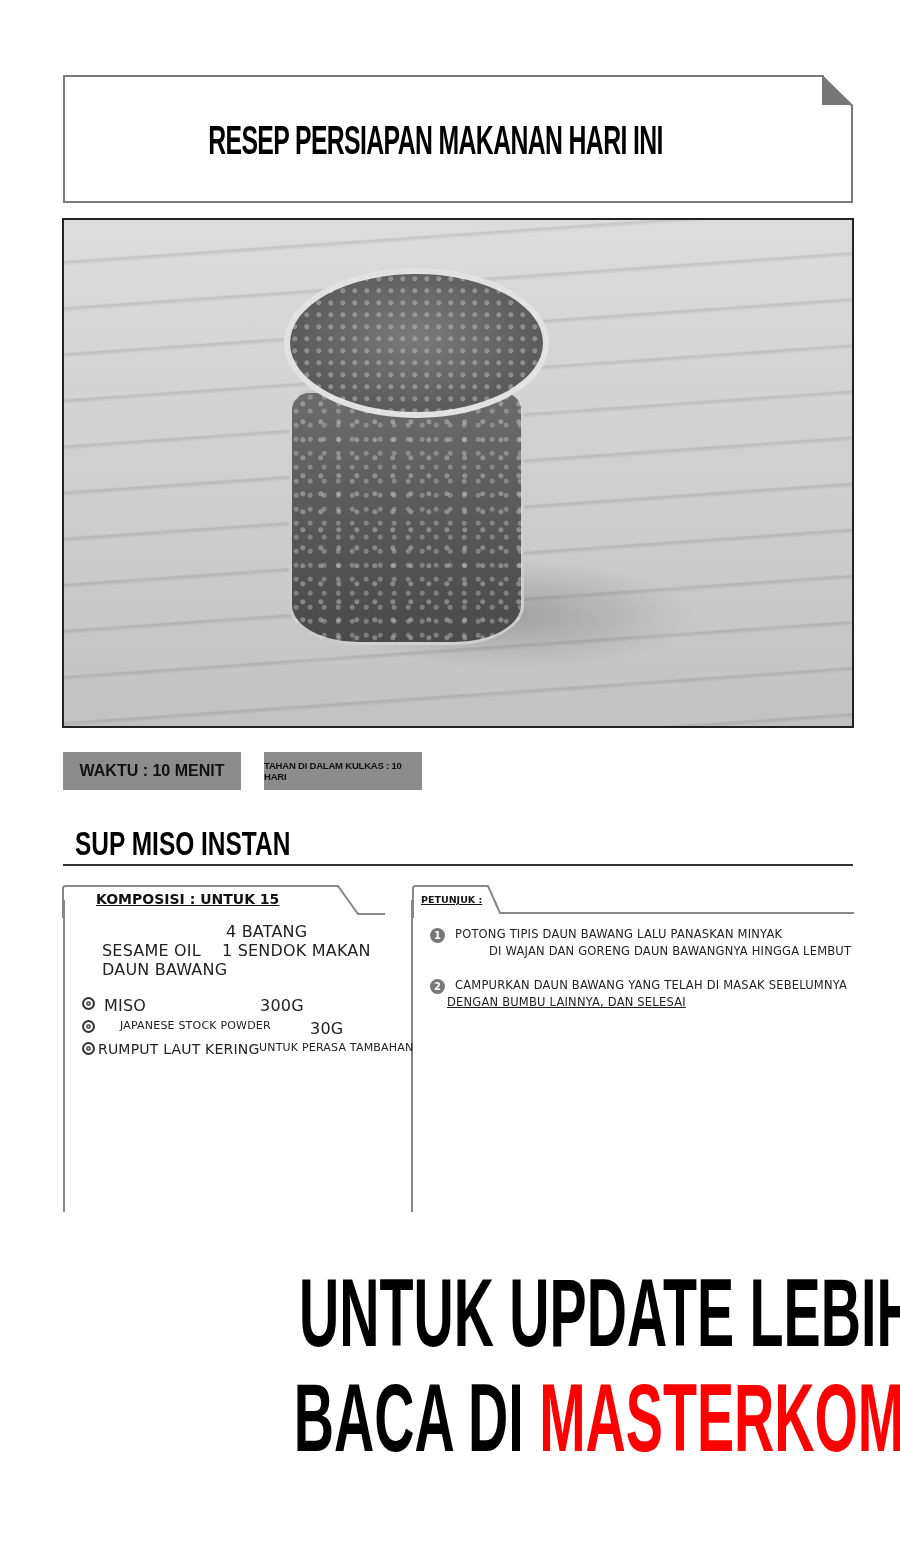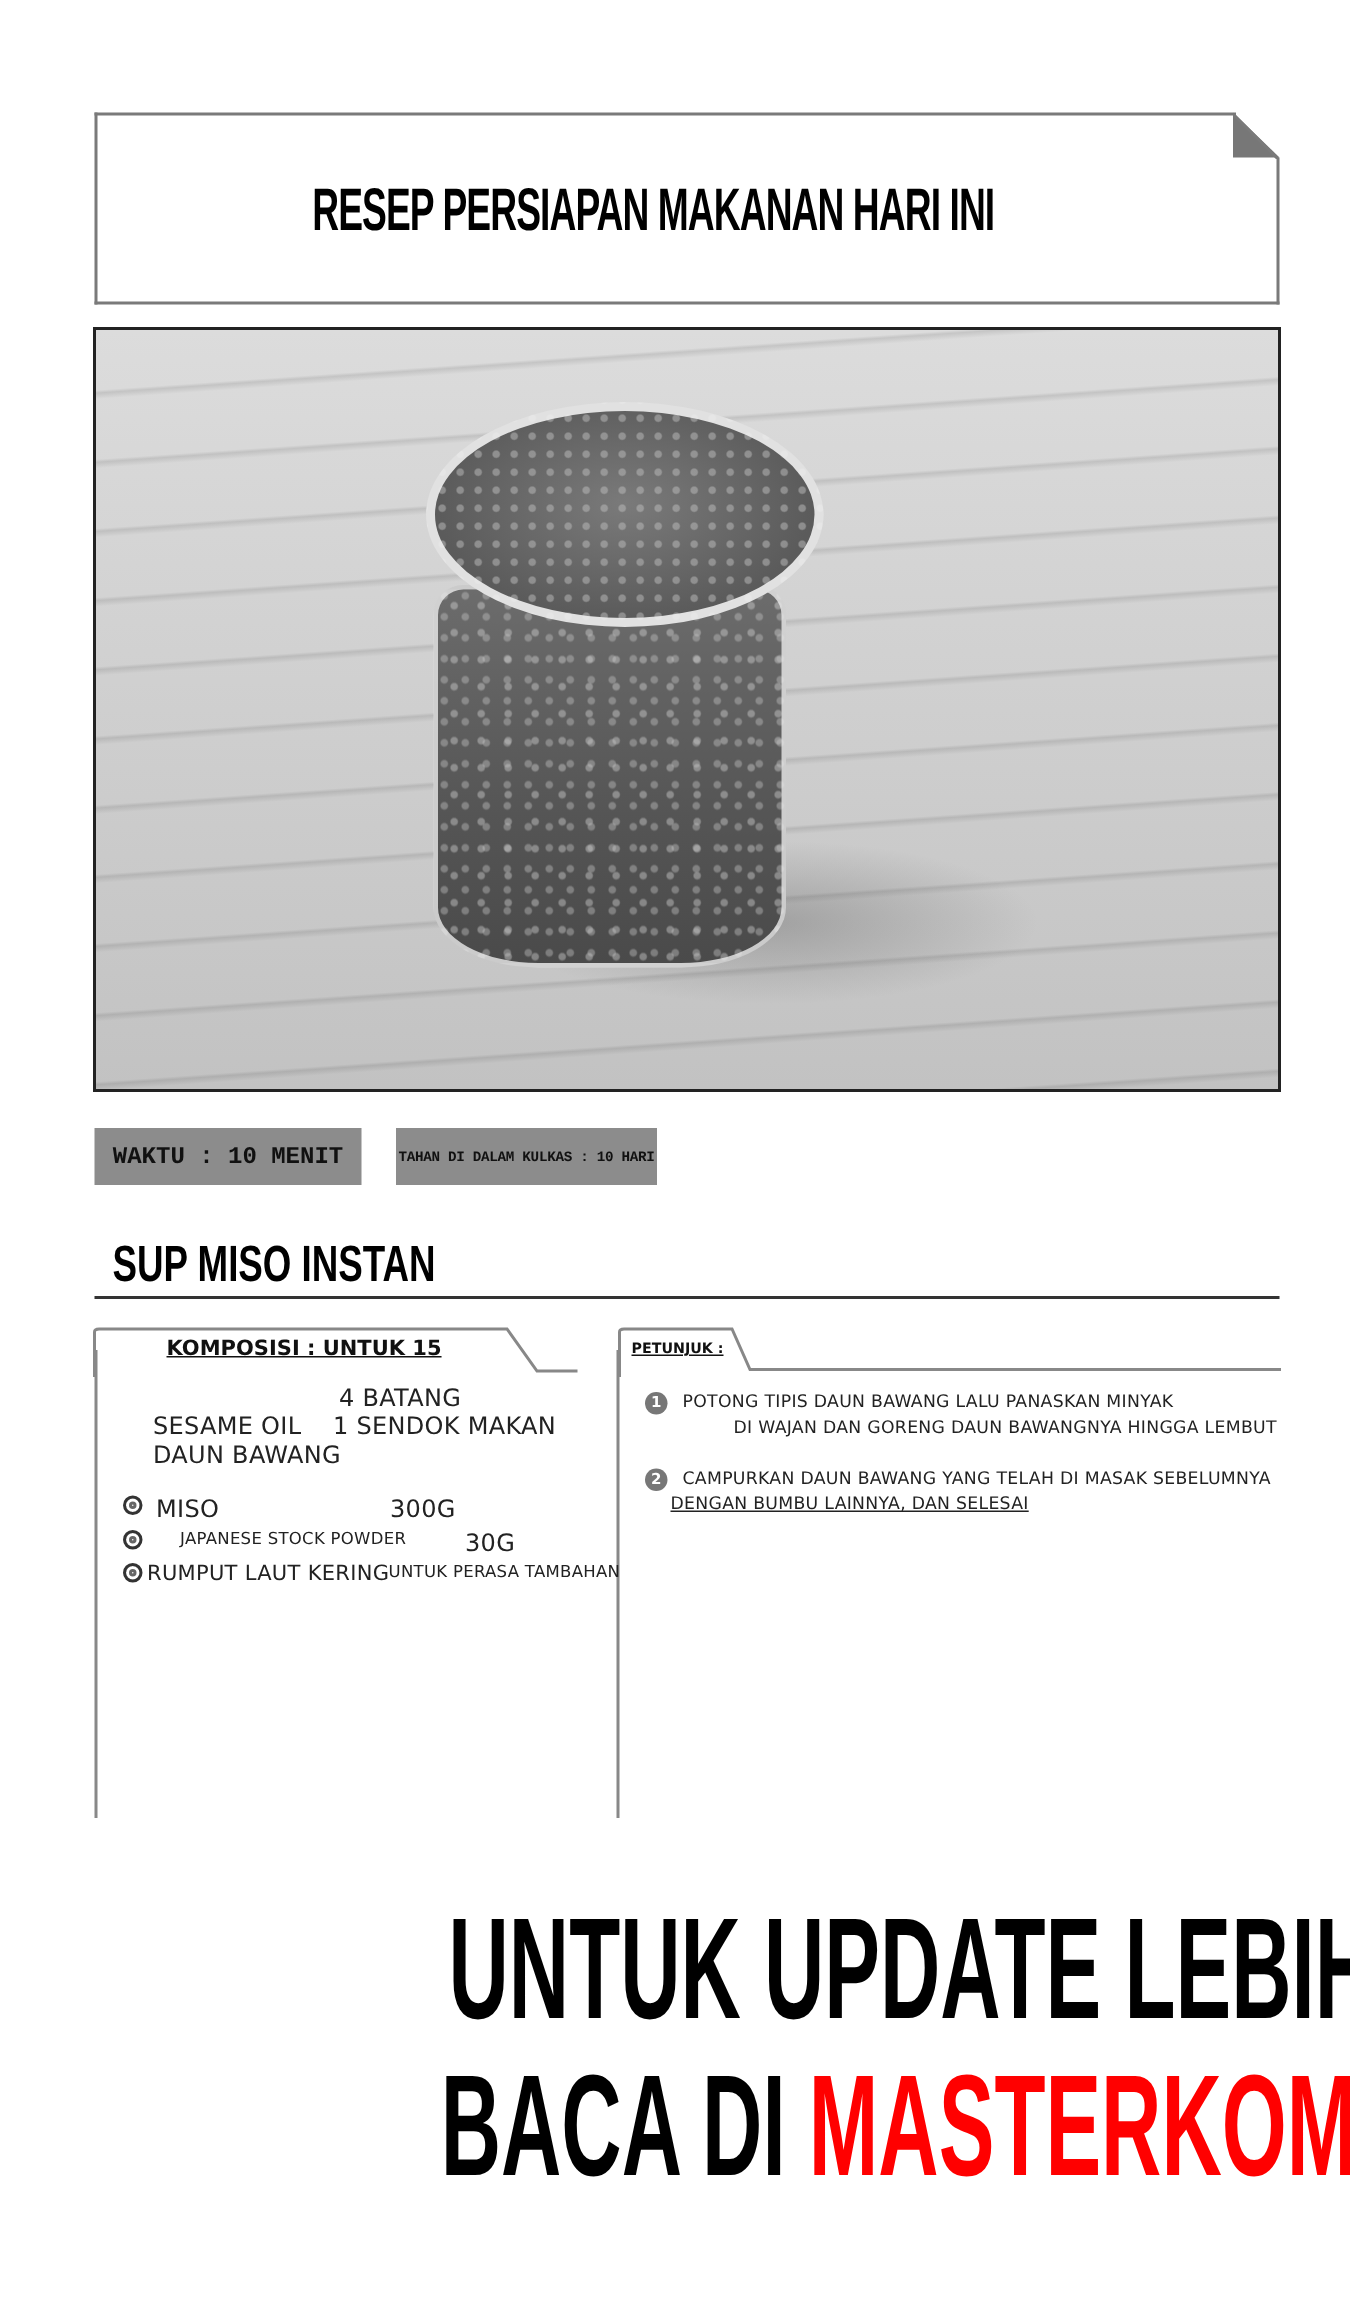--- a/index.html
+++ b/index.html
@@ -48,24 +48,24 @@
     border-radius: 50%; border: 6px solid rgba(240,240,240,0.9);
     background:
       radial-gradient(circle at 40% 40%, rgba(190,190,190,0.5) 0 2px, transparent 3px),
       radial-gradient(ellipse at 50% 45%, #7a7a7a, #5b5b5b 70%);
     background-size: 12px 12px, 100% 100%;
   }
 
   .badge {
     position: absolute; top: 752px; height: 38px; background: #8c8c8c;
     display: flex; align-items: center; justify-content: center;
-    font-family: Liberation Mono, monospace; color: #111;
+    font-family: Liberation Sans, sans-serif; color: #111;
   }
   .badge-time { left: 63px; width: 178px; font-size: 16px; font-weight: 700; }
-  .badge-fridge { left: 264px; width: 174px; font-size: 9.5px; font-weight: 700; letter-spacing: -0.2px; }
+  .badge-fridge { left: 264px; width: 158px; font-size: 9.5px; font-weight: 700; letter-spacing: -0.2px; }
 
   .recipe-title {
     position: absolute; left: 75px; top: 824px;
     font-family: "Liberation Sans", sans-serif; font-weight: 700; font-size: 34px;
     transform: scaleX(0.72); transform-origin: left center; color: #000;
   }
   .recipe-rule { position: absolute; left: 63px; top: 864px; width: 790px; height: 2px; background: #333; }
 
   .panel-line { position: absolute; background: #888; }
   .tab-label {
@@ -123,21 +123,21 @@
 <div class="badge badge-fridge">TAHAN DI DALAM KULKAS : 10 HARI</div>
 
 <div class="recipe-title">SUP MISO INSTAN</div>
 <div class="recipe-rule"></div>
 
 <svg style="position:absolute;left:60px;top:882px;width:330px;height:36px" viewBox="0 0 330 36">
   <path d="M3 36 V6 Q3 4 6 4 H278 L298 32 H325" fill="none" stroke="#888" stroke-width="2"></path>
 </svg>
 <div class="panel-line" style="left:63px;top:900px;width:2px;height:312px;"></div>
 <div class="panel-line" style="left:411px;top:900px;width:2px;height:312px;"></div>
-<div class="tab-label" style="left:96px;top:891px;font-size:14px;margin-left:15px;">KOMPOSISI  :  UNTUK 15</div>
+<div class="tab-label" style="left:96px;top:891px;font-size:14px;">KOMPOSISI  :  UNTUK 15</div>
 
 <div class="ing" style="left:102px;top:941px;">SESAME OIL</div>
 <div class="ing" style="left:222px;top:941px;">1 SENDOK MAKAN</div>
 <div class="ing" style="left:102px;top:960px;">DAUN BAWANG</div>
 <div class="ing" style="left:226px;top:922px;text-align:center;">4 BATANG</div>
 
 <div class="bullet" style="left:82px;top:997px;"></div>
 <div class="ing" style="left:104px;top:996px;">MISO</div>
 <div class="ing" style="left:260px;top:996px;">300G</div>
 

